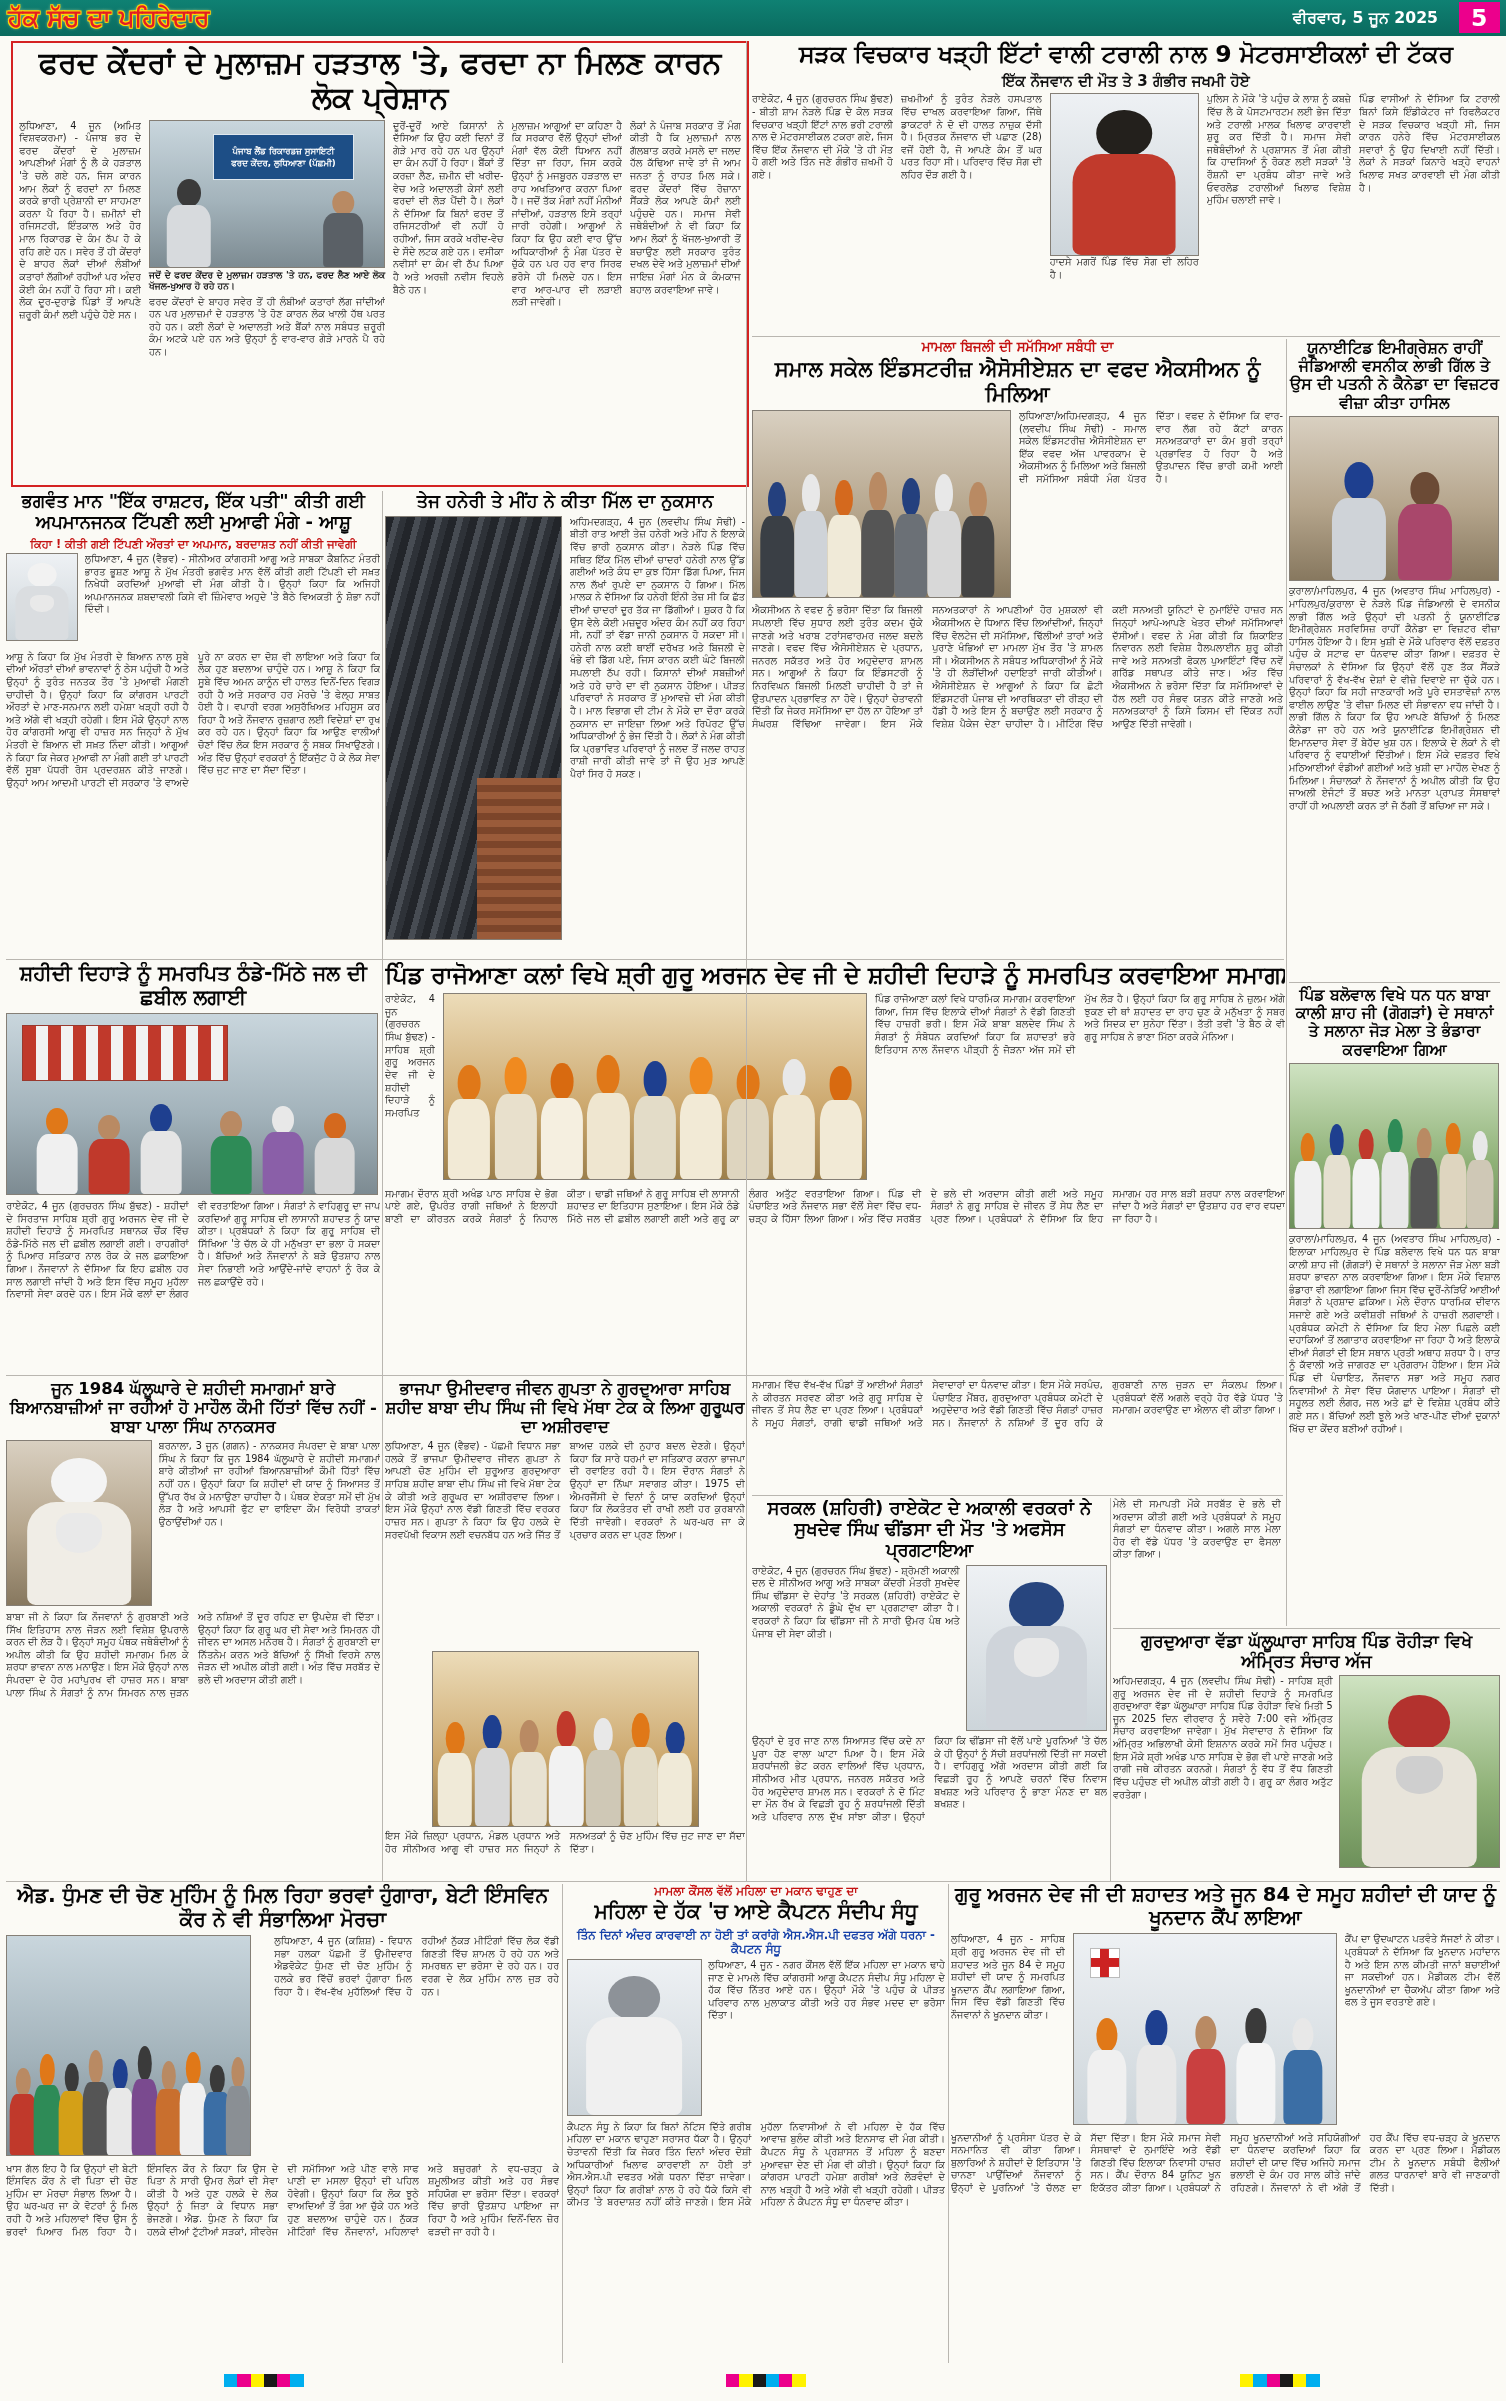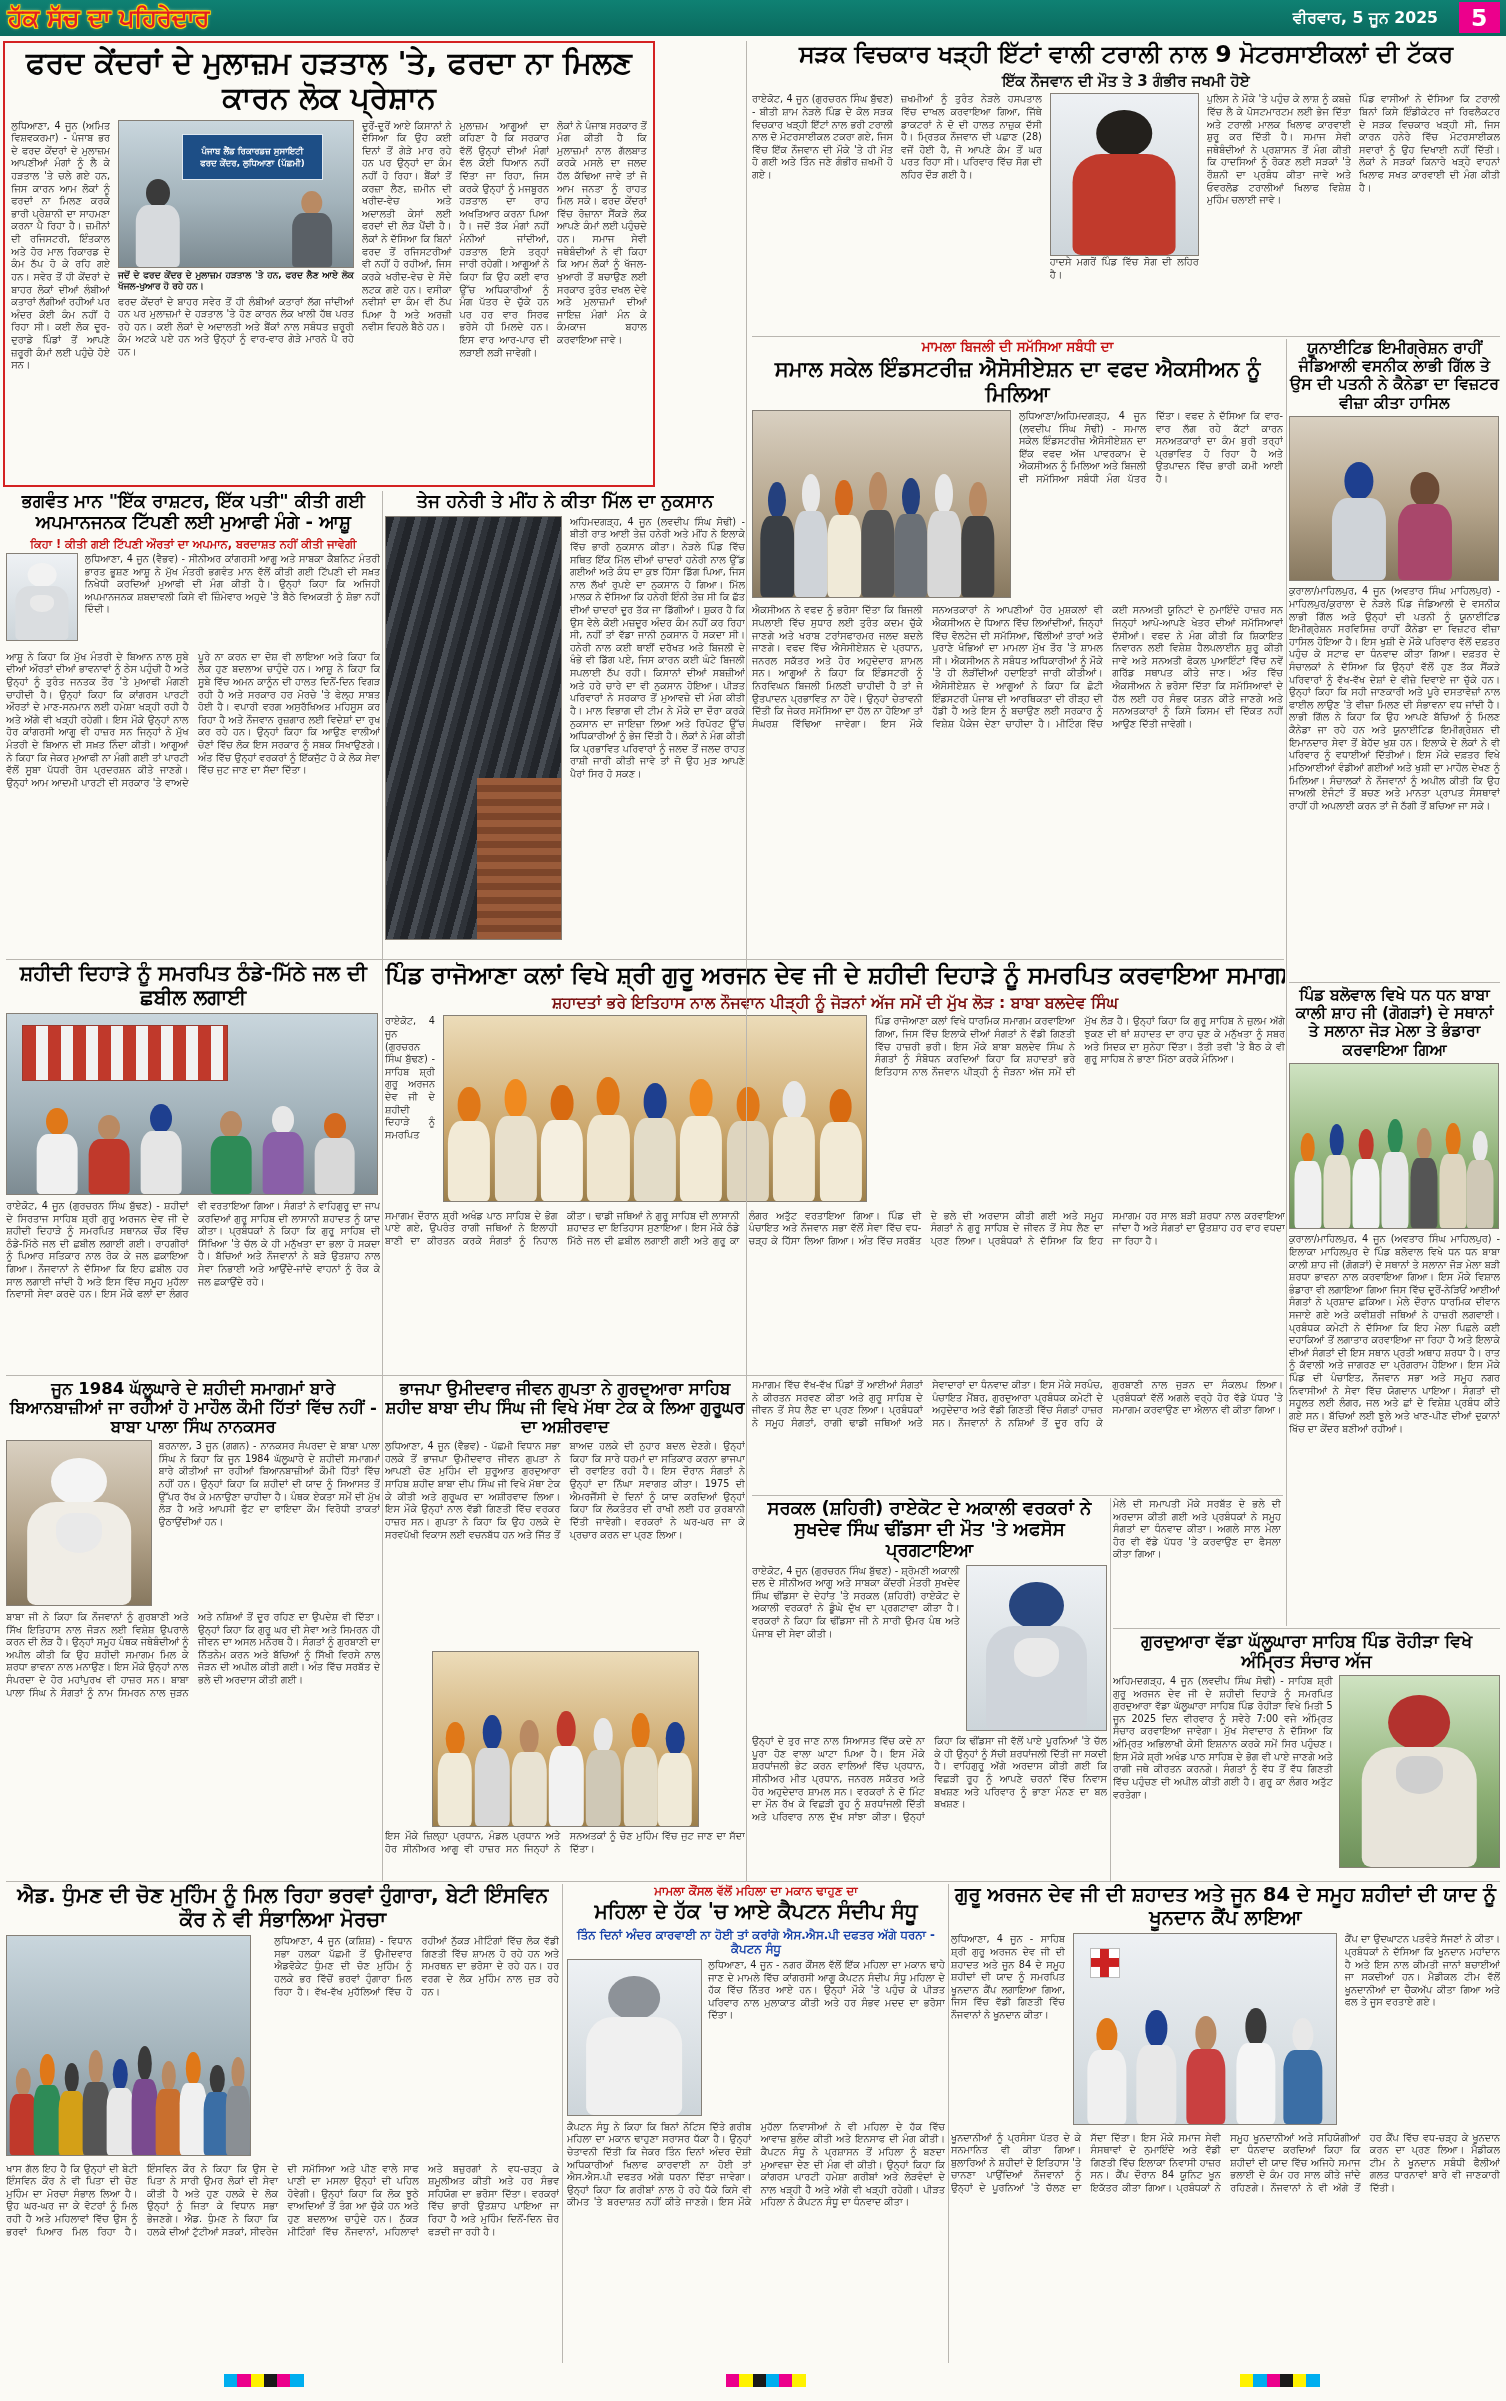--- a/index.html
+++ b/index.html
@@ -57,21 +57,21 @@
 <body>
 
 <div id="page">
 
   <header id="masthead">
     <div id="logo">ਹੱਕ ਸੱਚ ਦਾ ਪਹਿਰੇਦਾਰ</div>
     <div id="mdate">ਵੀਰਵਾਰ, 5 ਜੂਨ 2025</div>
     <div id="pgnum">5</div>
   </header>
 
-  <section class="art" style="left:3px;top:41px;width:652px;height:446px;border:2.4px solid #d42222;padding:3.1px 6.3px;">
+  <section class="art" style="left:11px;top:41px;width:738px;height:446px;border:2.4px solid #d42222;padding:3.1px 6.3px;">
     <h1 class="hl" style="font-size:30px;">ਫਰਦ ਕੇਂਦਰਾਂ ਦੇ ਮੁਲਾਜ਼ਮ ਹੜਤਾਲ 'ਤੇ, ਫਰਦਾ ਨਾ ਮਿਲਣ ਕਾਰਨ ਲੋਕ ਪ੍ਰੇਸ਼ਾਨ</h1>
     <div class="row" style="gap:7.9px;height:338px;">
       <div class="body" style="width:130px;">ਲੁਧਿਆਣਾ, 4 ਜੂਨ (ਅਮਿਤ ਵਿਸ਼ਵਕਰਮਾ) - ਪੰਜਾਬ ਭਰ ਦੇ ਫਰਦ ਕੇਂਦਰਾਂ ਦੇ ਮੁਲਾਜ਼ਮ ਆਪਣੀਆਂ ਮੰਗਾਂ ਨੂੰ ਲੈ ਕੇ ਹੜਤਾਲ 'ਤੇ ਚਲੇ ਗਏ ਹਨ, ਜਿਸ ਕਾਰਨ ਆਮ ਲੋਕਾਂ ਨੂੰ ਫਰਦਾਂ ਨਾ ਮਿਲਣ ਕਰਕੇ ਭਾਰੀ ਪ੍ਰੇਸ਼ਾਨੀ ਦਾ ਸਾਹਮਣਾ ਕਰਨਾ ਪੈ ਰਿਹਾ ਹੈ। ਜ਼ਮੀਨਾਂ ਦੀ ਰਜਿਸਟਰੀ, ਇੰਤਕਾਲ ਅਤੇ ਹੋਰ ਮਾਲ ਰਿਕਾਰਡ ਦੇ ਕੰਮ ਠੱਪ ਹੋ ਕੇ ਰਹਿ ਗਏ ਹਨ। ਸਵੇਰ ਤੋਂ ਹੀ ਕੇਂਦਰਾਂ ਦੇ ਬਾਹਰ ਲੋਕਾਂ ਦੀਆਂ ਲੰਬੀਆਂ ਕਤਾਰਾਂ ਲੱਗੀਆਂ ਰਹੀਆਂ ਪਰ ਅੰਦਰ ਕੋਈ ਕੰਮ ਨਹੀਂ ਹੋ ਰਿਹਾ ਸੀ। ਕਈ ਲੋਕ ਦੂਰ-ਦੁਰਾਡੇ ਪਿੰਡਾਂ ਤੋਂ ਆਪਣੇ ਜ਼ਰੂਰੀ ਕੰਮਾਂ ਲਈ ਪਹੁੰਚੇ ਹੋਏ ਸਨ।</div>
       <div style="width:236px;flex:none;">
         <div class="ph bg-out" style="width:236px;height:148px;">
           <div class="sign">
             <span>ਪੰਜਾਬ ਲੈਂਡ ਰਿਕਾਰਡਜ਼ ਸੁਸਾਇਟੀ</span>
             <span>ਫਰਦ ਕੇਂਦਰ, ਲੁਧਿਆਣਾ (ਪੱਛਮੀ)</span>
           </div>
           <span class="person" style="left:7%;width:19%;height:60%;--h:#3a3a3a;--c:#d7dadd;"></span>
@@ -146,21 +146,20 @@
   <section class="art" style="left:385px;top:491px;width:360px;height:466px;">
     <h1 class="hl nw" style="font-size:18px;">ਤੇਜ ਹਨੇਰੀ ਤੇ ਮੀਂਹ ਨੇ ਕੀਤਾ ਮਿੱਲ ਦਾ ਨੁਕਸਾਨ</h1>
     <div class="row" style="gap:7.9px;margin-top:3.1px;">
       <div class="ph ph-roof" style="width:177px;height:424px;"></div>
       <div class="body" style="flex:1;height:424px;">ਅਹਿਮਦਗੜ੍ਹ, 4 ਜੂਨ (ਲਵਦੀਪ ਸਿੰਘ ਸੋਢੀ) - ਬੀਤੀ ਰਾਤ ਆਈ ਤੇਜ਼ ਹਨੇਰੀ ਅਤੇ ਮੀਂਹ ਨੇ ਇਲਾਕੇ ਵਿੱਚ ਭਾਰੀ ਨੁਕਸਾਨ ਕੀਤਾ। ਨੇੜਲੇ ਪਿੰਡ ਵਿੱਚ ਸਥਿਤ ਇੱਕ ਮਿੱਲ ਦੀਆਂ ਚਾਦਰਾਂ ਹਨੇਰੀ ਨਾਲ ਉੱਡ ਗਈਆਂ ਅਤੇ ਕੰਧ ਦਾ ਕੁਝ ਹਿੱਸਾ ਡਿੱਗ ਪਿਆ, ਜਿਸ ਨਾਲ ਲੱਖਾਂ ਰੁਪਏ ਦਾ ਨੁਕਸਾਨ ਹੋ ਗਿਆ। ਮਿੱਲ ਮਾਲਕ ਨੇ ਦੱਸਿਆ ਕਿ ਹਨੇਰੀ ਇੰਨੀ ਤੇਜ਼ ਸੀ ਕਿ ਛੱਤ ਦੀਆਂ ਚਾਦਰਾਂ ਦੂਰ ਤੱਕ ਜਾ ਡਿੱਗੀਆਂ। ਸ਼ੁਕਰ ਹੈ ਕਿ ਉਸ ਵੇਲੇ ਕੋਈ ਮਜ਼ਦੂਰ ਅੰਦਰ ਕੰਮ ਨਹੀਂ ਕਰ ਰਿਹਾ ਸੀ, ਨਹੀਂ ਤਾਂ ਵੱਡਾ ਜਾਨੀ ਨੁਕਸਾਨ ਹੋ ਸਕਦਾ ਸੀ। ਹਨੇਰੀ ਨਾਲ ਕਈ ਥਾਈਂ ਦਰੱਖਤ ਅਤੇ ਬਿਜਲੀ ਦੇ ਖੰਭੇ ਵੀ ਡਿੱਗ ਪਏ, ਜਿਸ ਕਾਰਨ ਕਈ ਘੰਟੇ ਬਿਜਲੀ ਸਪਲਾਈ ਠੱਪ ਰਹੀ। ਕਿਸਾਨਾਂ ਦੀਆਂ ਸਬਜ਼ੀਆਂ ਅਤੇ ਹਰੇ ਚਾਰੇ ਦਾ ਵੀ ਨੁਕਸਾਨ ਹੋਇਆ। ਪੀੜਤ ਪਰਿਵਾਰਾਂ ਨੇ ਸਰਕਾਰ ਤੋਂ ਮੁਆਵਜ਼ੇ ਦੀ ਮੰਗ ਕੀਤੀ ਹੈ। ਮਾਲ ਵਿਭਾਗ ਦੀ ਟੀਮ ਨੇ ਮੌਕੇ ਦਾ ਦੌਰਾ ਕਰਕੇ ਨੁਕਸਾਨ ਦਾ ਜਾਇਜ਼ਾ ਲਿਆ ਅਤੇ ਰਿਪੋਰਟ ਉੱਚ ਅਧਿਕਾਰੀਆਂ ਨੂੰ ਭੇਜ ਦਿੱਤੀ ਹੈ। ਲੋਕਾਂ ਨੇ ਮੰਗ ਕੀਤੀ ਕਿ ਪ੍ਰਭਾਵਿਤ ਪਰਿਵਾਰਾਂ ਨੂੰ ਜਲਦ ਤੋਂ ਜਲਦ ਰਾਹਤ ਰਾਸ਼ੀ ਜਾਰੀ ਕੀਤੀ ਜਾਵੇ ਤਾਂ ਜੋ ਉਹ ਮੁੜ ਆਪਣੇ ਪੈਰਾਂ ਸਿਰ ਹੋ ਸਕਣ।</div>
     </div>
   </section>
 
   <section class="art" style="left:385px;top:962px;width:900px;height:410px;">
     <h1 class="hl nw" style="font-size:23.6px;">ਪਿੰਡ ਰਾਜੋਆਣਾ ਕਲਾਂ ਵਿਖੇ ਸ਼੍ਰੀ ਗੁਰੂ ਅਰਜਨ ਦੇਵ ਜੀ ਦੇ ਸ਼ਹੀਦੀ ਦਿਹਾੜੇ ਨੂੰ ਸਮਰਪਿਤ ਕਰਵਾਇਆ ਸਮਾਗਮ</h1>
-    <p class="sub" style="font-size:15.7px;color:#7a1010;">ਸ਼ਹਾਦਤਾਂ ਭਰੇ ਇਤਿਹਾਸ ਨਾਲ ਨੌਜਵਾਨ ਪੀੜ੍ਹੀ ਨੂੰ ਜੋੜਨਾਂ ਅੱਜ ਸਮੇਂ ਦੀ ਮੁੱਖ ਲੋੜ : ਬਾਬਾ ਬਲਦੇਵ ਸਿੰਘ</p>
     <div class="row" style="gap:7.9px;height:188px;">
       <div class="body" style="width:50px;">ਰਾਏਕੋਟ, 4 ਜੂਨ (ਗੁਰਚਰਨ ਸਿੰਘ ਬੁੱਢਣ) - ਸਾਹਿਬ ਸ਼੍ਰੀ ਗੁਰੂ ਅਰਜਨ ਦੇਵ ਜੀ ਦੇ ਸ਼ਹੀਦੀ ਦਿਹਾੜੇ ਨੂੰ ਸਮਰਪਿਤ</div>
       <div class="ph bg-warm" style="width:424px;height:187px;">
         <span class="person" style="left:1%;width:10%;height:62%;--h:#e07818;--c:#f2ead6;"></span>
         <span class="person" style="left:12%;width:10%;height:66%;--h:#f08a1f;--c:#e8e0cc;"></span>
         <span class="person" style="left:23%;width:10%;height:63%;--h:#d86a10;--c:#f5efe0;"></span>
         <span class="person" style="left:34%;width:10%;height:67%;--h:#e07818;--c:#efe6d0;"></span>
         <span class="person" style="left:45%;width:10%;height:64%;--h:#1e3f8f;--c:#e3dcc8;"></span>
         <span class="person" style="left:56%;width:10%;height:66%;--h:#f08a1f;--c:#f2ead6;"></span>
         <span class="person" style="left:67%;width:10%;height:62%;--h:#e07818;--c:#ded5bf;"></span>

